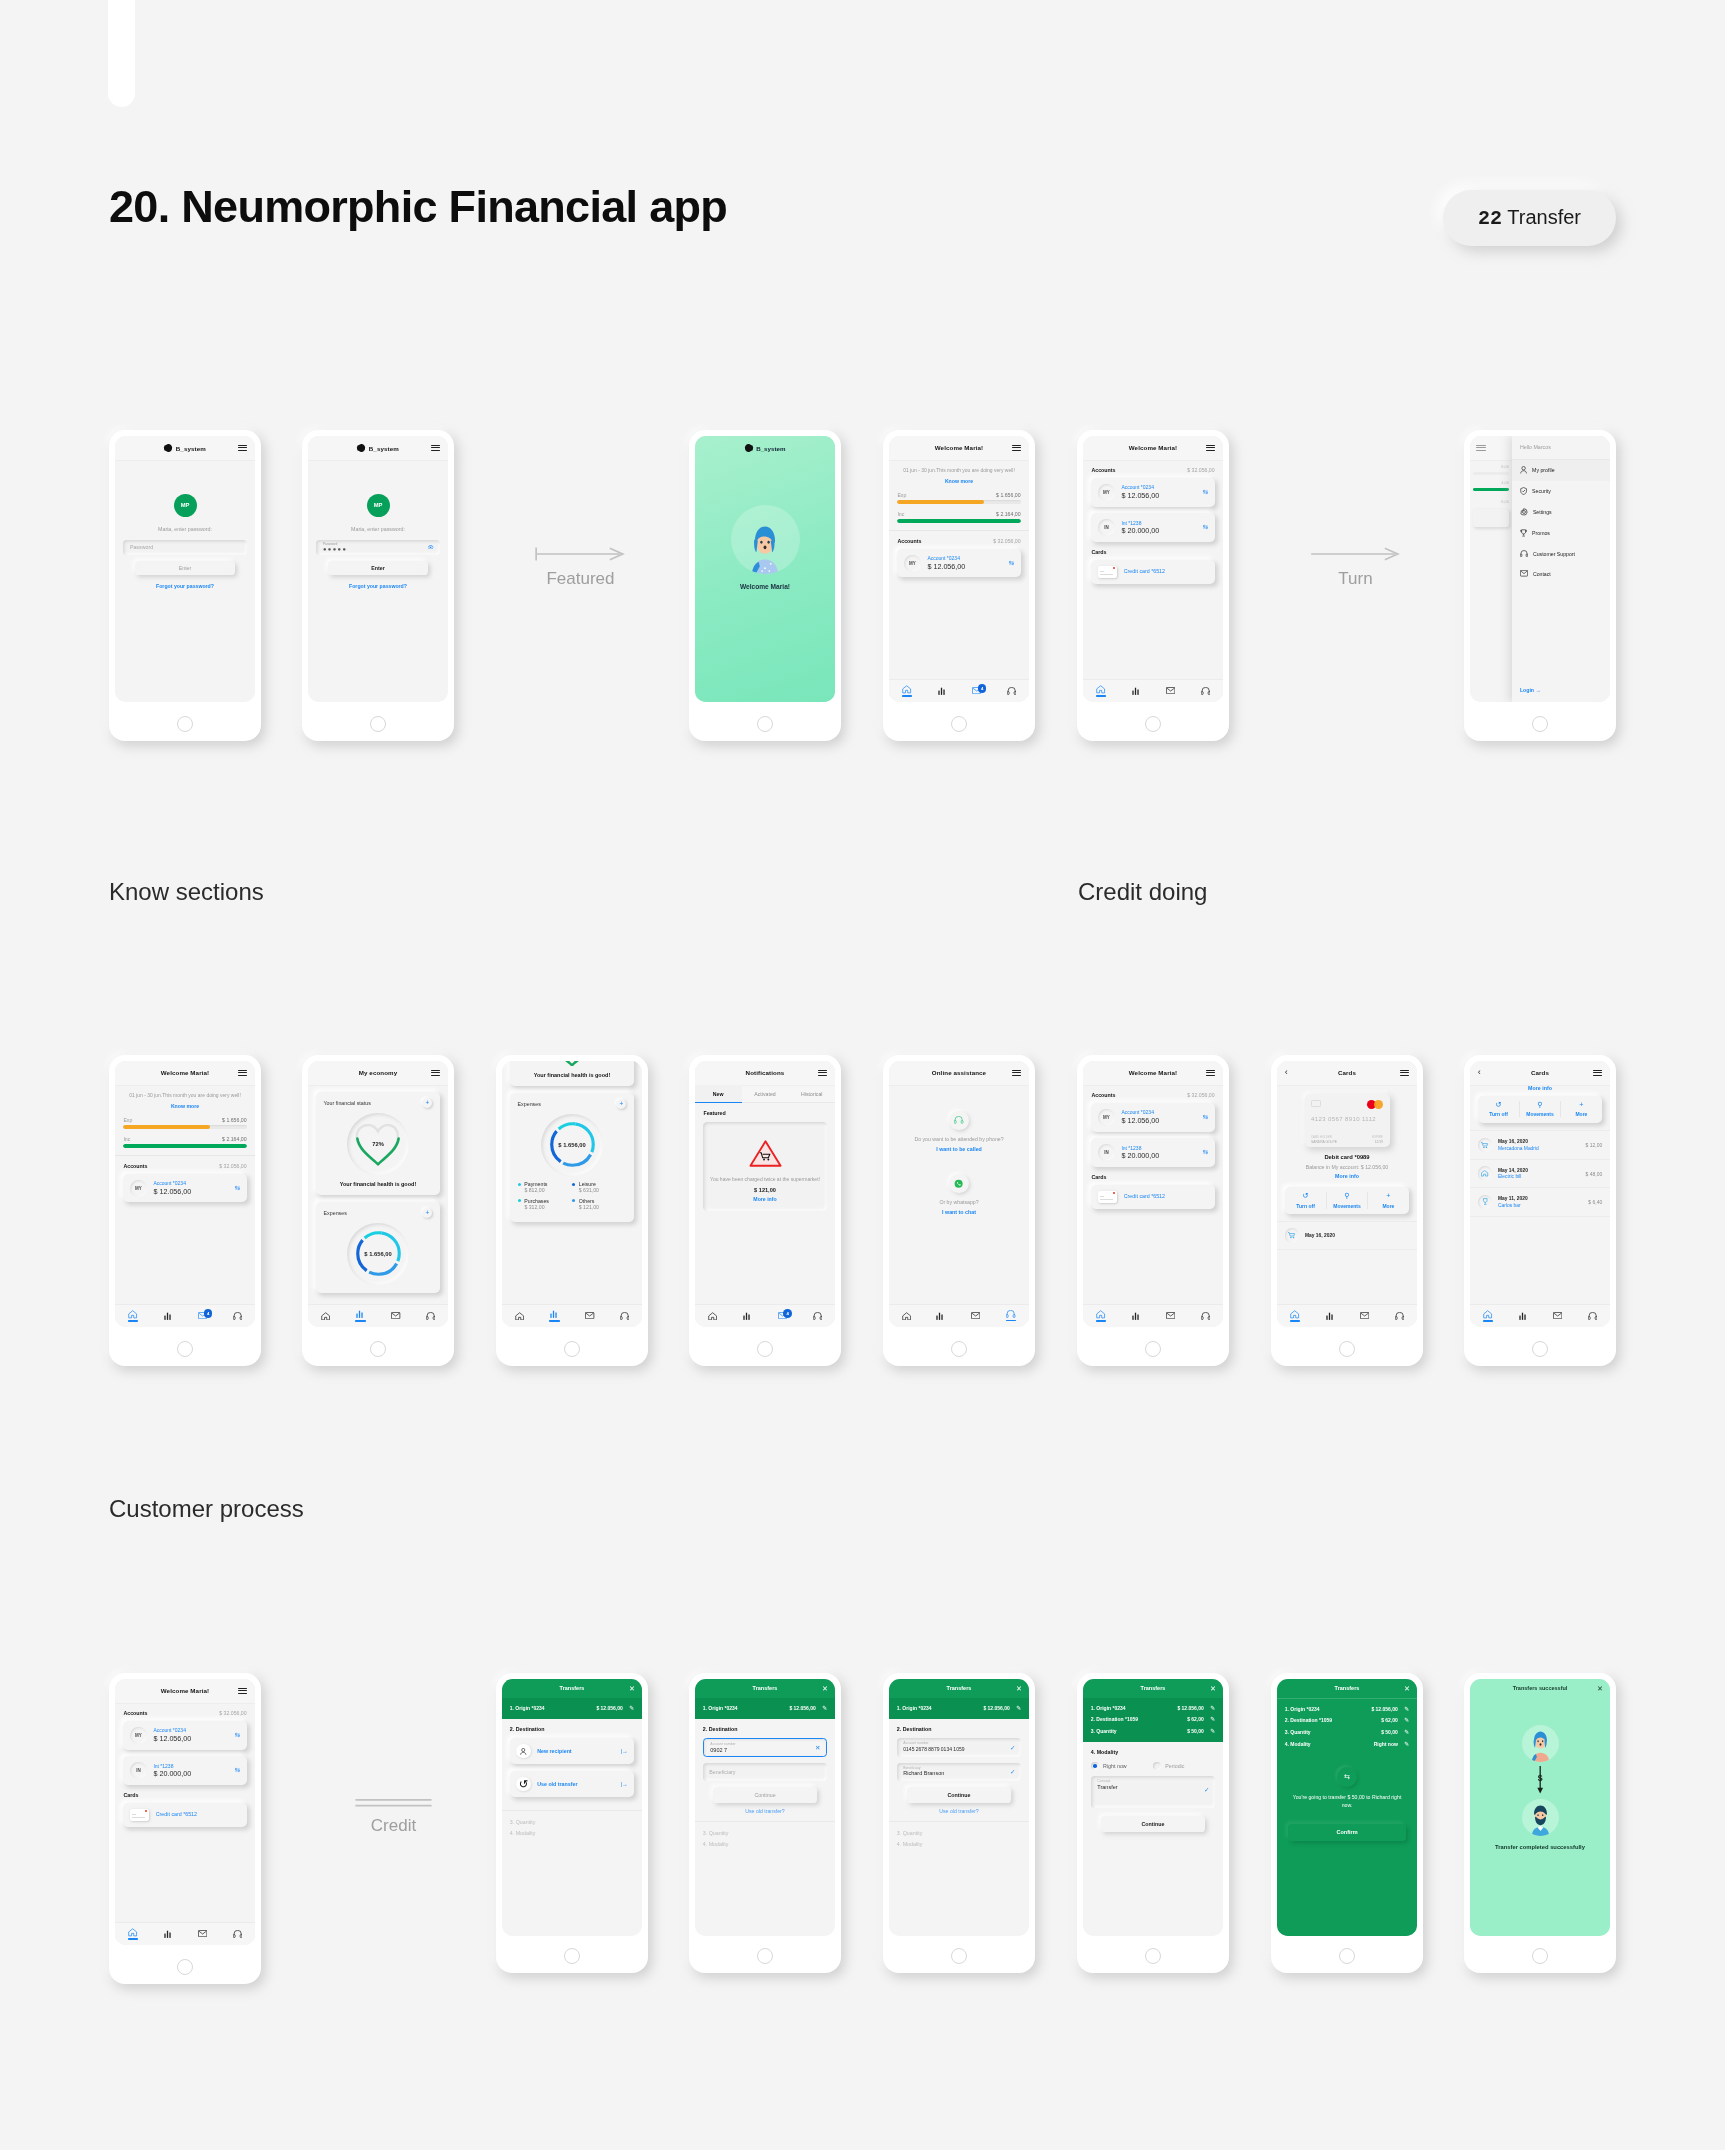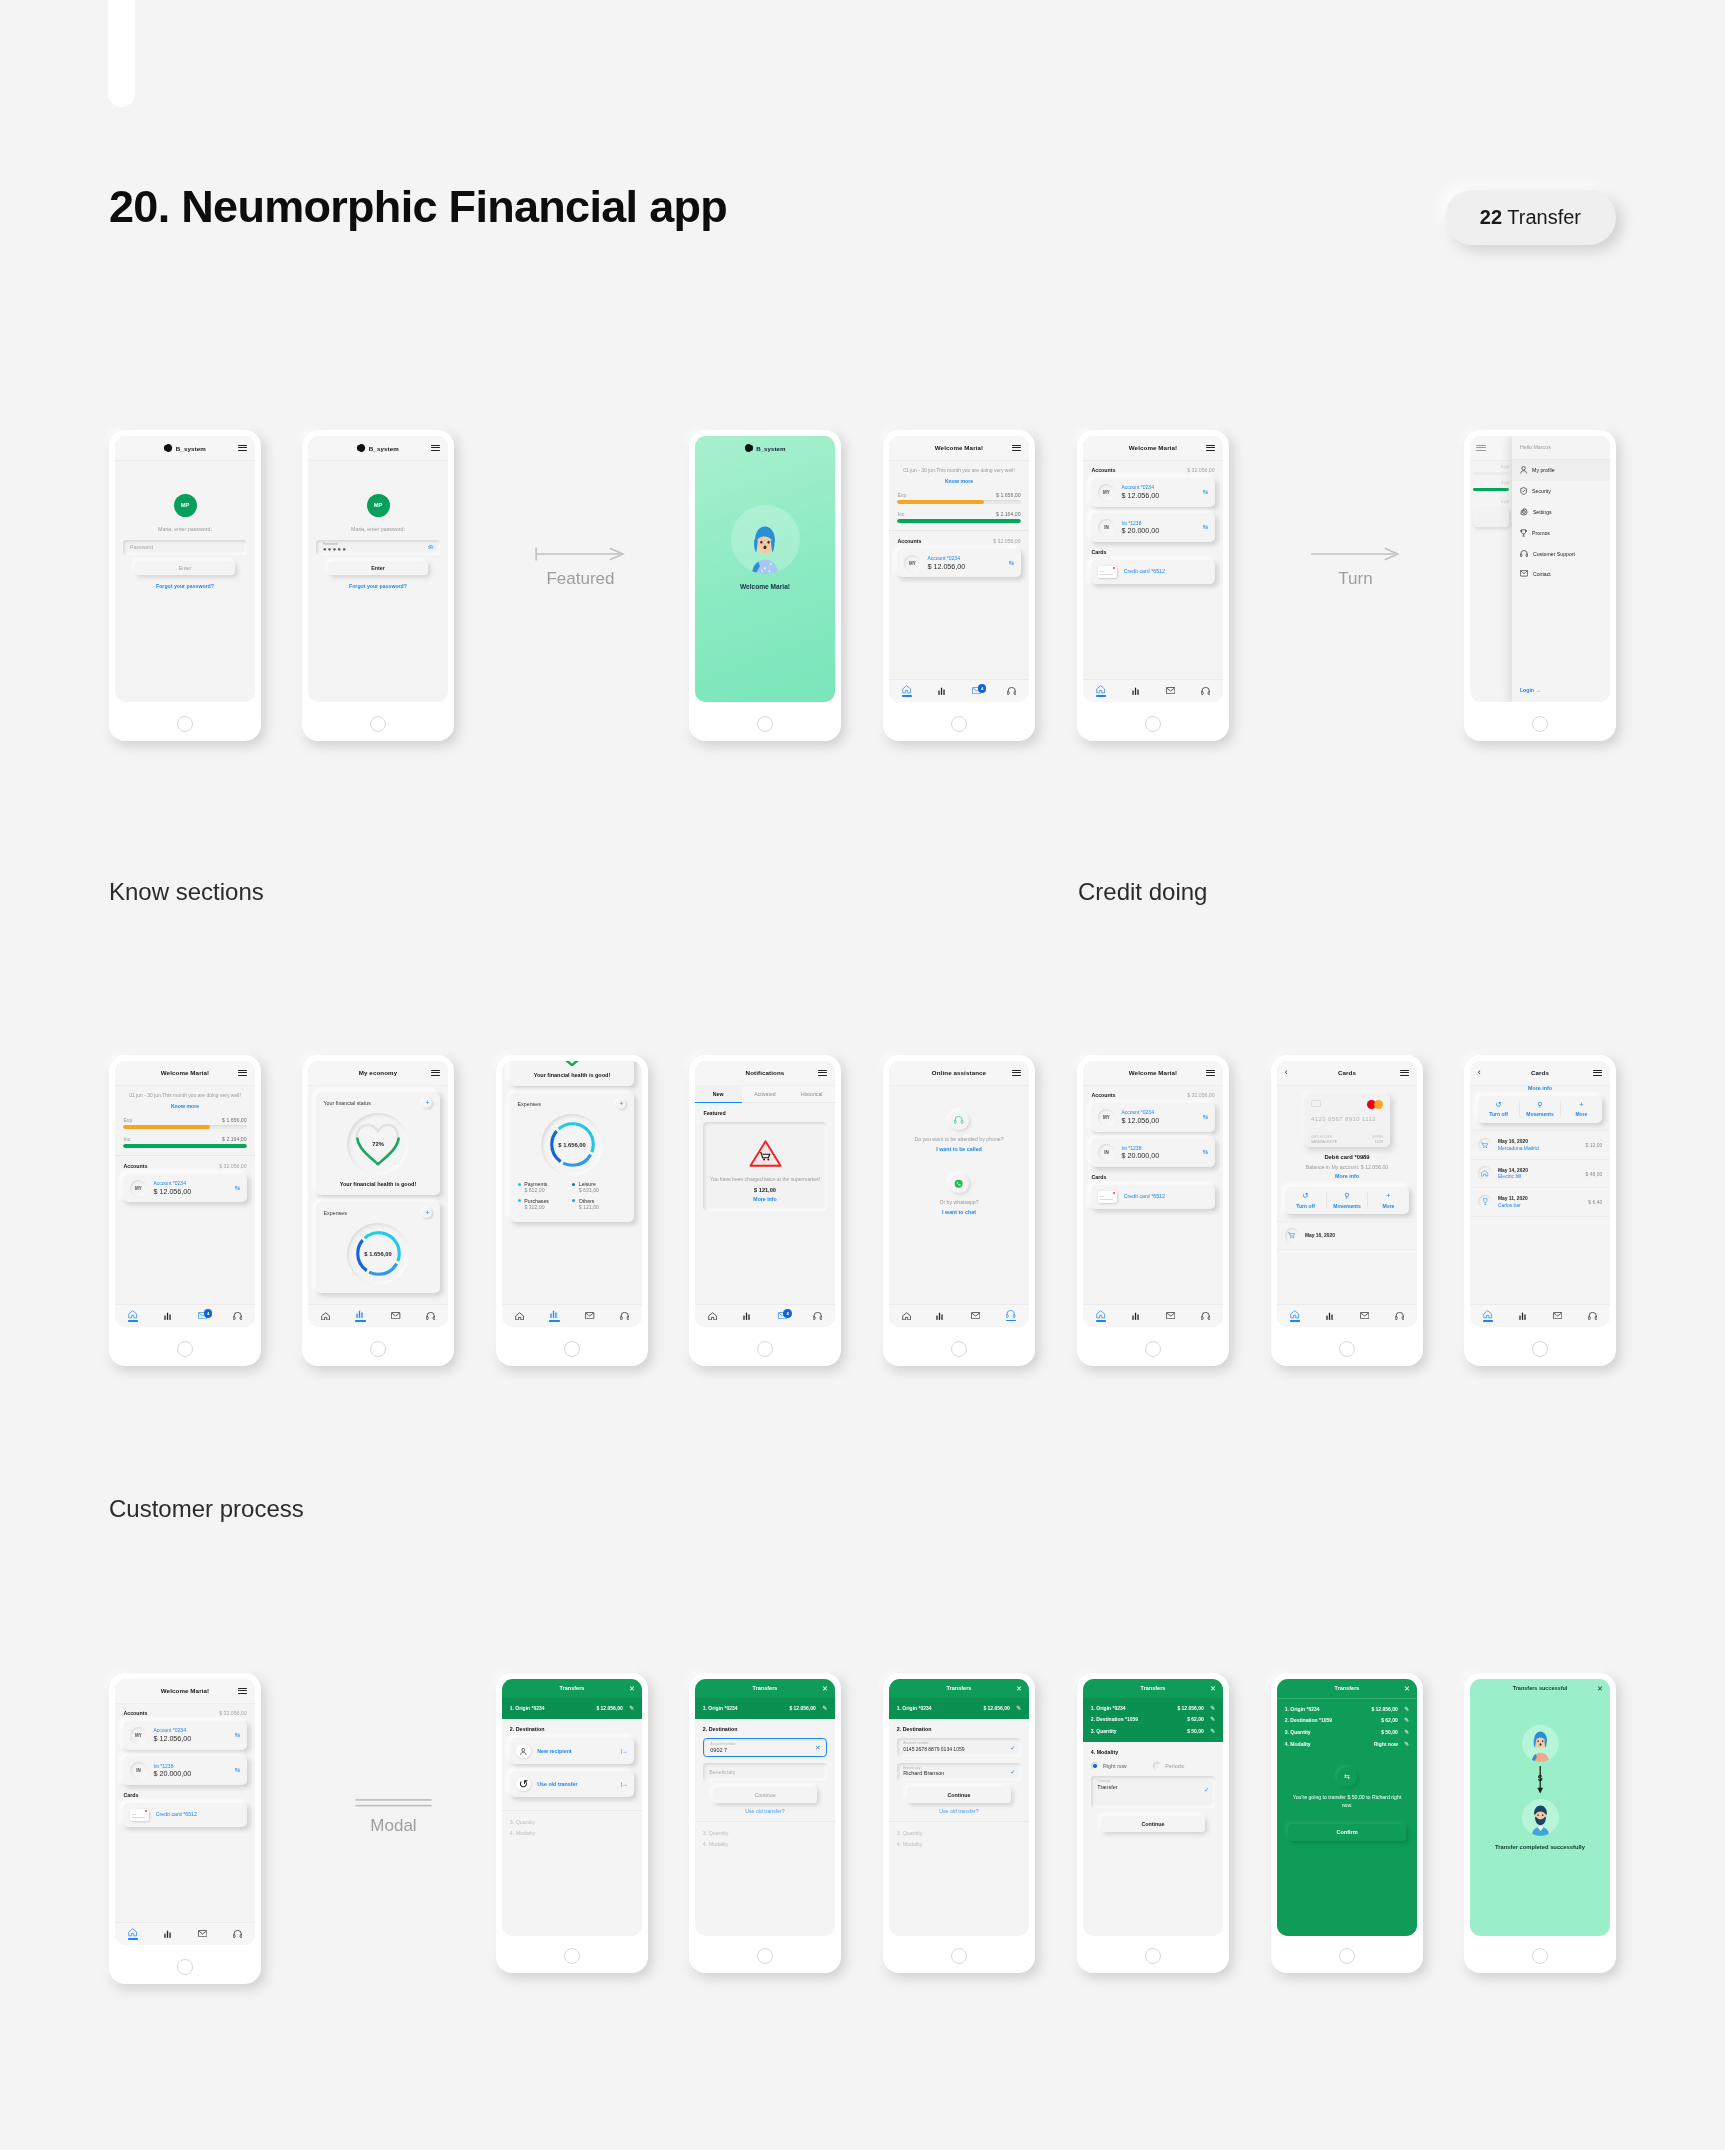--- a/index.html
+++ b/index.html
@@ -5,21 +5,21 @@
   * { box-sizing: border-box; margin:0; padding:0; }
   html,body { background:#f4f4f4; }
   body {
     width:1725px; height:2151px; position:relative; overflow:hidden;
     font-family:"Liberation Sans", sans-serif; color:#111;
   }
   .tab-marker{position:absolute;left:108px;top:-21.6px;width:27px;height:129px;background:#fff;border-radius:0 0 13.7px 13.7px;}
   .page-title{position:absolute;left:109px;top:181px;font-size:45px;font-weight:bold;letter-spacing:-0.7px;color:#0d0d0d;}
   .artboards-badge{position:absolute;right:109px;top:190px;background:#efefef;border-radius:29px;padding:16px 35px;font-size:20px;color:#1a1a1a;
     box-shadow:5.8px 5.8px 13px rgba(180,180,180,.55), -5.8px -5.8px 13px rgba(255,255,255,.95);}
-  .artboards-badge b{font-weight:bold;}
+  .artboards-badge b{font-weight:bold;font-family:Liberation Mono, monospace;}
   .section-label{position:absolute;font-size:24px;color:#2b2b2b;}
 
   
   .phone{position:absolute;width:152px;height:311px;background:#fff;border-radius:16px;
     box-shadow:3.6px 4.3px 11.5px rgba(165,165,165,.45), -2.2px -2.2px 7.2px rgba(255,255,255,.9);}
   .phone.tall{height:300px;}
   .screen{position:absolute;left:5.8px;top:5.8px;right:5.8px;height:266px;background:#f4f4f4;border-radius:10.8px;overflow:hidden;}
   .home-btn{position:absolute;left:50%;bottom:8.6px;transform:translateX(-50%);width:16px;height:16px;border-radius:50%;border:0.9px solid #d8d8d8;}
 
   
@@ -1226,21 +1226,21 @@
     </div>
   </div>
   <div class="home-btn"></div>
 </div>
 
 <div class="conn" style="left:325px;top:1797px;width:137px;">
   <svg width="79" height="11.5" viewBox="0 0 110 16">
       <line x1="2" y1="4" x2="108" y2="4" stroke="#c2c2c2" stroke-width="2.4"></line>
       <line x1="2" y1="12" x2="108" y2="12" stroke="#c2c2c2" stroke-width="2.4"></line>
     </svg>
-  <div class="lbl">Modal</div>
+  <div class="lbl">Credit</div>
 </div>
 
 <div class="phone tall" style="left:496px;top:1673px;">
   <div class="screen" style="height:257px;">
     <div class="tr-head">
       <span class="t">Transfers</span>
       <span class="x">✕</span>
     </div>
     <div class="tr-sum">
       <div class="tr-li">

